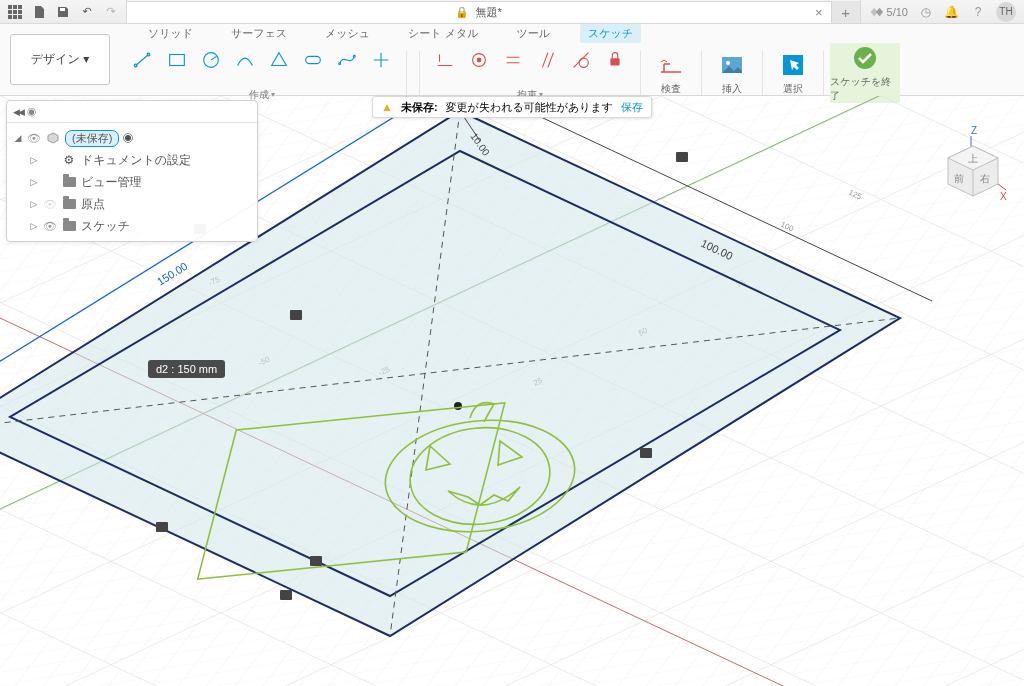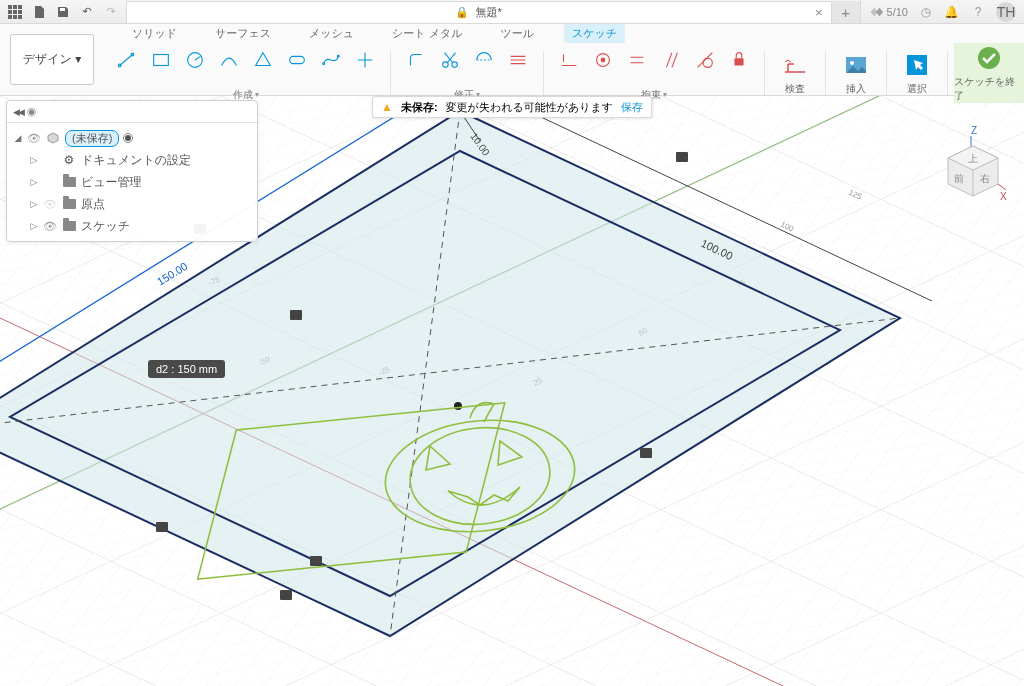--- a/index.html
+++ b/index.html
@@ -9,21 +9,21 @@
   .titlebar { height: 24px; background: linear-gradient(#f5f5f5,#ececec); border-bottom: 1px solid #d9d9d9; display: flex; align-items: center; font-size: 11px; color: #555; }
   .titlebar .qat { display:flex; align-items:center; gap:6px; padding:0 6px; }
   .titlebar .qat .qbtn { width:18px; height:18px; display:flex; align-items:center; justify-content:center; color:#555; cursor:pointer; }
   .tab-area { flex:1; display:flex; align-items:flex-end; height:100%; border-left:1px solid #d9d9d9; border-right:1px solid #d9d9d9; }
   .doc-tab { flex:1; height:22px; background:#fff; border-top:1px solid #d9d9d9; border-right:1px solid #d9d9d9; display:flex; align-items:center; justify-content:center; gap:6px; position:relative; }
   .doc-tab .close { position:absolute; right:8px; color:#888; font-size:13px; cursor:pointer; }
   .doc-tab .lock { color:#888; font-size:11px; }
   .add-tab { width:28px; height:22px; display:flex; align-items:center; justify-content:center; background:#e6e6e6; color:#888; cursor:pointer; font-size:15px; }
   .status-area { display:flex; align-items:center; gap:10px; padding:0 8px; }
   .status-area .ico { width:16px; height:16px; color:#999; display:flex; align-items:center; justify-content:center; font-size:12px; cursor:pointer;}
-  .userbadge { width:20px; height:20px; border-radius:50%; background:#d8d8d8; color:#666; font-size:14px; display:flex;align-items:center;justify-content:center;text-align:center;}
+  .userbadge { width:20px; height:20px; border-radius:50%; background:#d8d8d8; color:#666; font-size:10px; display:flex;align-items:center;justify-content:center;text-align:center;}
   .ext { color:#888; display:flex;align-items:center;gap:4px;}
   .ext svg{width:14px;height:14px;}
 
   
   .ribbon { height: 72px; background:#fafafa; border-bottom:1px solid #d9d9d9; display:flex; }
   .design-btn { width:100px; margin:10px; border:1px solid #c9c9c9; border-radius:3px; background:#fff; display:flex; align-items:center; justify-content:center; font-size:12px; color:#444; cursor:pointer;}
   .contexts { flex:1; display:flex; flex-direction:column;}
   .ctx-tabs { height:20px; display:flex; gap:22px; padding-left:20px; font-size:11px; color:#666; }
   .ctx-tabs .ctx { padding:2px 8px; cursor:pointer;}
   .ctx-tabs .ctx.active { color:#0696d7; background:#d9f0fb; border-radius:2px;}
@@ -188,48 +188,20 @@
           <div class="tbtn">
               <svg viewBox="0 0 24 24">
                 <path d="M12 4v16M4 12h16"></path>
               </svg>
             </div>
         </div>
         <div class="grp-label">作成</div>
       </div>
       <div class="vdiv"></div>
 
-      <div class="tool-group">
-        <div class="tool-icons">
-          <div class="tbtn">
-              <svg viewBox="0 0 24 24">
-                <path d="M6 18V10 Q6 6 10 6 H18"></path>
-              </svg>
-            </div>
-          <div class="tbtn">
-              <svg viewBox="0 0 24 24">
-                <circle cx="7" cy="17" r="3"></circle>
-                <circle cx="17" cy="17" r="3"></circle>
-                <path d="M9 15L18 4M15 15L6 4"></path>
-              </svg>
-            </div>
-          <div class="tbtn">
-              <svg viewBox="0 0 24 24">
-                <path d="M4 12a8 8 0 0 1 16 0"></path>
-                <path d="M4 12h16" stroke-dasharray="2 2"></path>
-              </svg>
-            </div>
-          <div class="tbtn">
-              <svg viewBox="0 0 24 24">
-                <path d="M4 8h16M4 12h16M4 16h16" stroke="#d94f4f"></path>
-              </svg>
-            </div>
-        </div>
-        <div class="grp-label">修正</div>
-      </div>
       <div class="vdiv"></div>
 
       <div class="tool-group">
         <div class="tool-icons">
           <div class="tbtn red">
               <svg viewBox="0 0 24 24">
                 <path d="M4 18h16M6 6v8"></path>
               </svg>
             </div>
           <div class="tbtn red">

